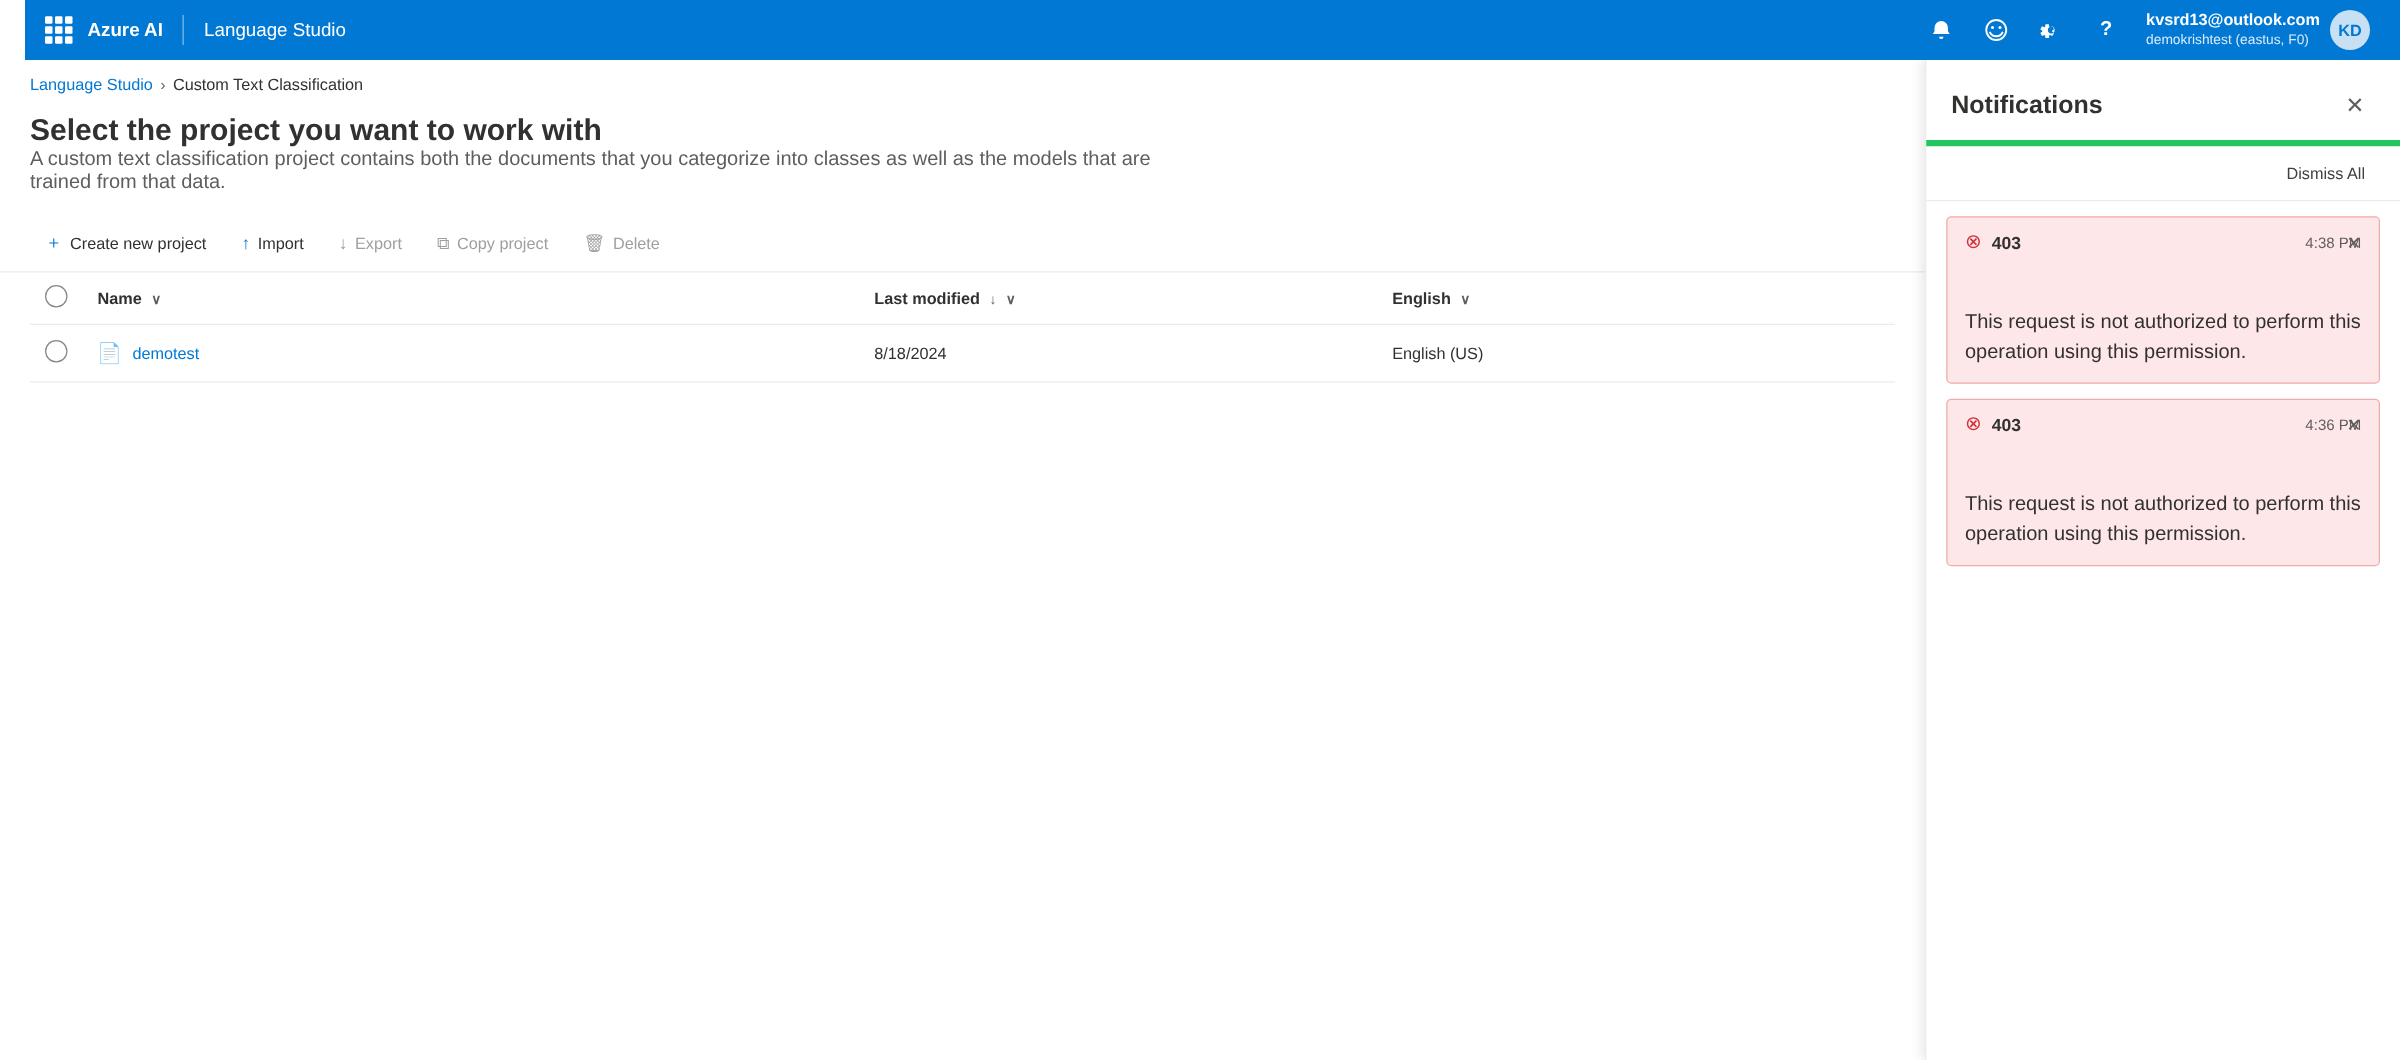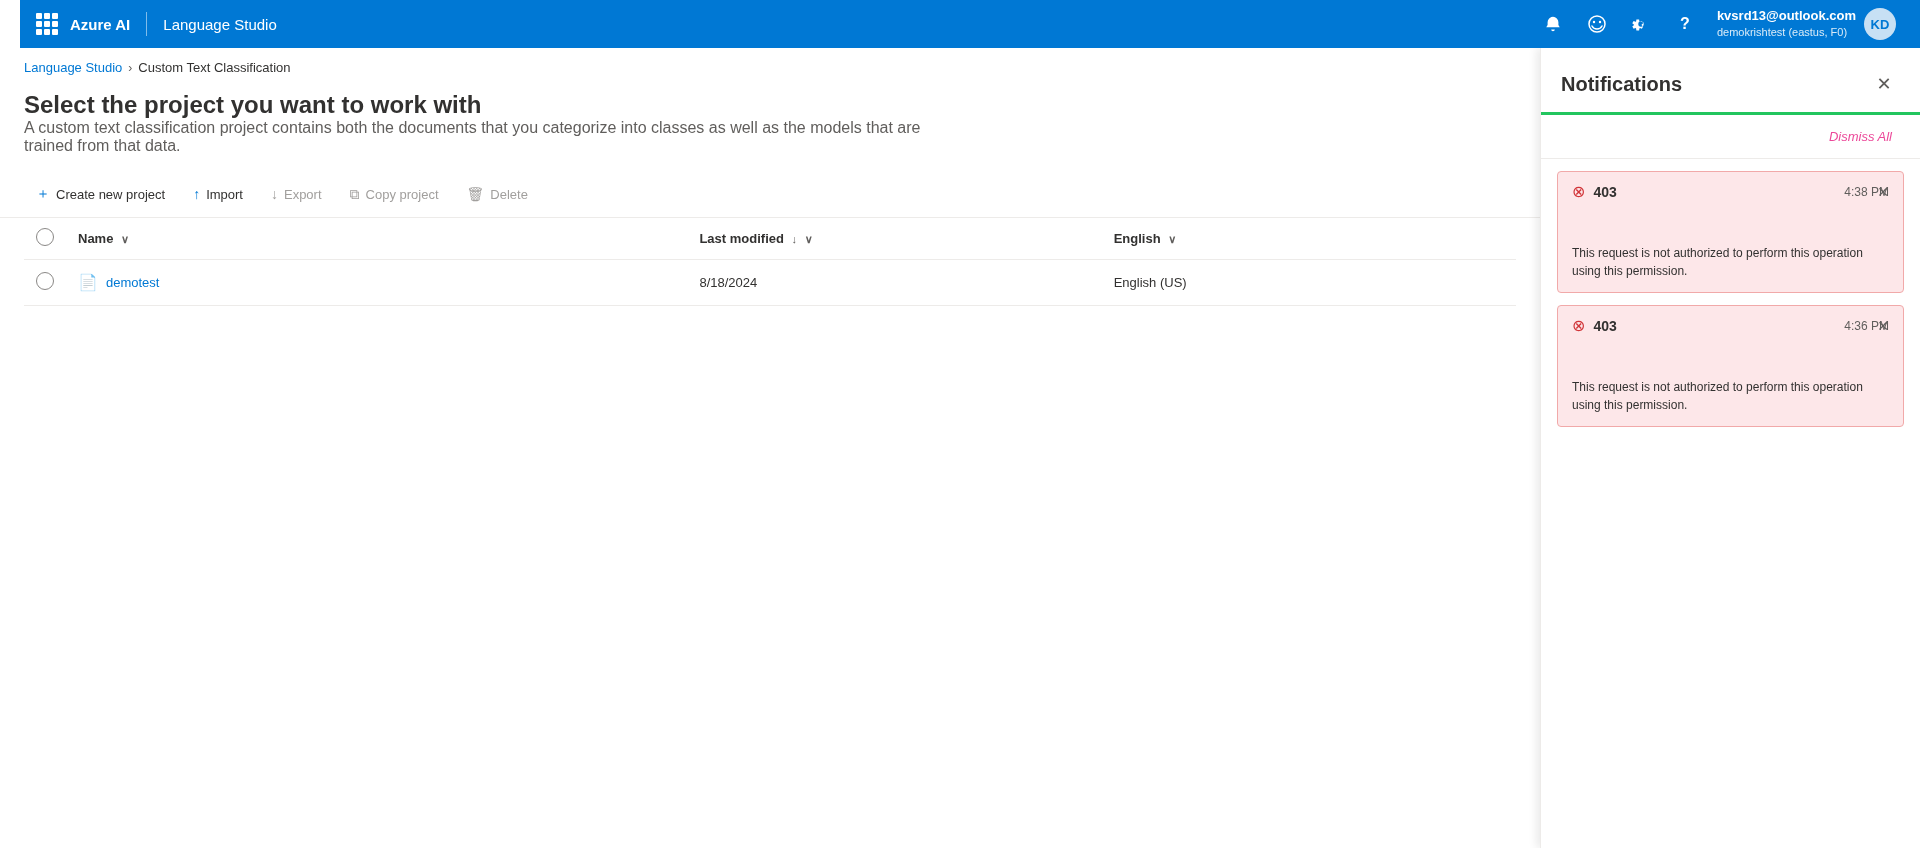--- a/index.html
+++ b/index.html
@@ -224,21 +224,21 @@
       display: flex;
       flex-direction: column;
       height: 100%;
       box-shadow: -4px 0 8px rgba(0,0,0,0.08);
     }
     .notifications-header {
       padding: 20px 20px 12px;
       display: flex;
       align-items: center;
       justify-content: space-between;
-      border-bottom: 3px solid #22c55e;
+      border-bottom: 5px solid #22c55e;
     }
     .notifications-title {
       font-size: 20px;
       font-weight: 600;
       color: #323130;
     }
     .notifications-close-btn {
       background: none;
       border: none;
       cursor: pointer;
@@ -252,24 +252,23 @@
       padding: 10px 20px;
       display: flex;
       justify-content: flex-end;
       border-bottom: 1px solid #edebe9;
     }
     .dismiss-all-btn {
       background: none;
       border: none;
       cursor: pointer;
       font-size: 13px;
-      color: #ec4899;
+      color: #404040;
       padding: 4px 8px;
       border-radius: 2px;
-      font-style: italic;
     }
     .notifications-list {
       overflow-y: auto;
       flex: 1;
       padding: 12px 16px;
       display: flex;
       flex-direction: column;
       gap: 12px;
     }
     .notification-card {
@@ -310,21 +309,21 @@
       cursor: pointer;
       font-size: 14px;
       color: #605e5c;
       width: 24px; height: 24px;
       display: flex; align-items: center; justify-content: center;
       border-radius: 2px;
       position: absolute;
       top: 8px; right: 8px;
     }
     .notification-message {
-      font-size: 12px;
+      font-size: 16px;
       color: #323130;
       line-height: 1.5;
       margin-top: 44px;
     }
 
     
     .bell-wrapper { position: relative; }
   </style>
 </head>
 <body>

